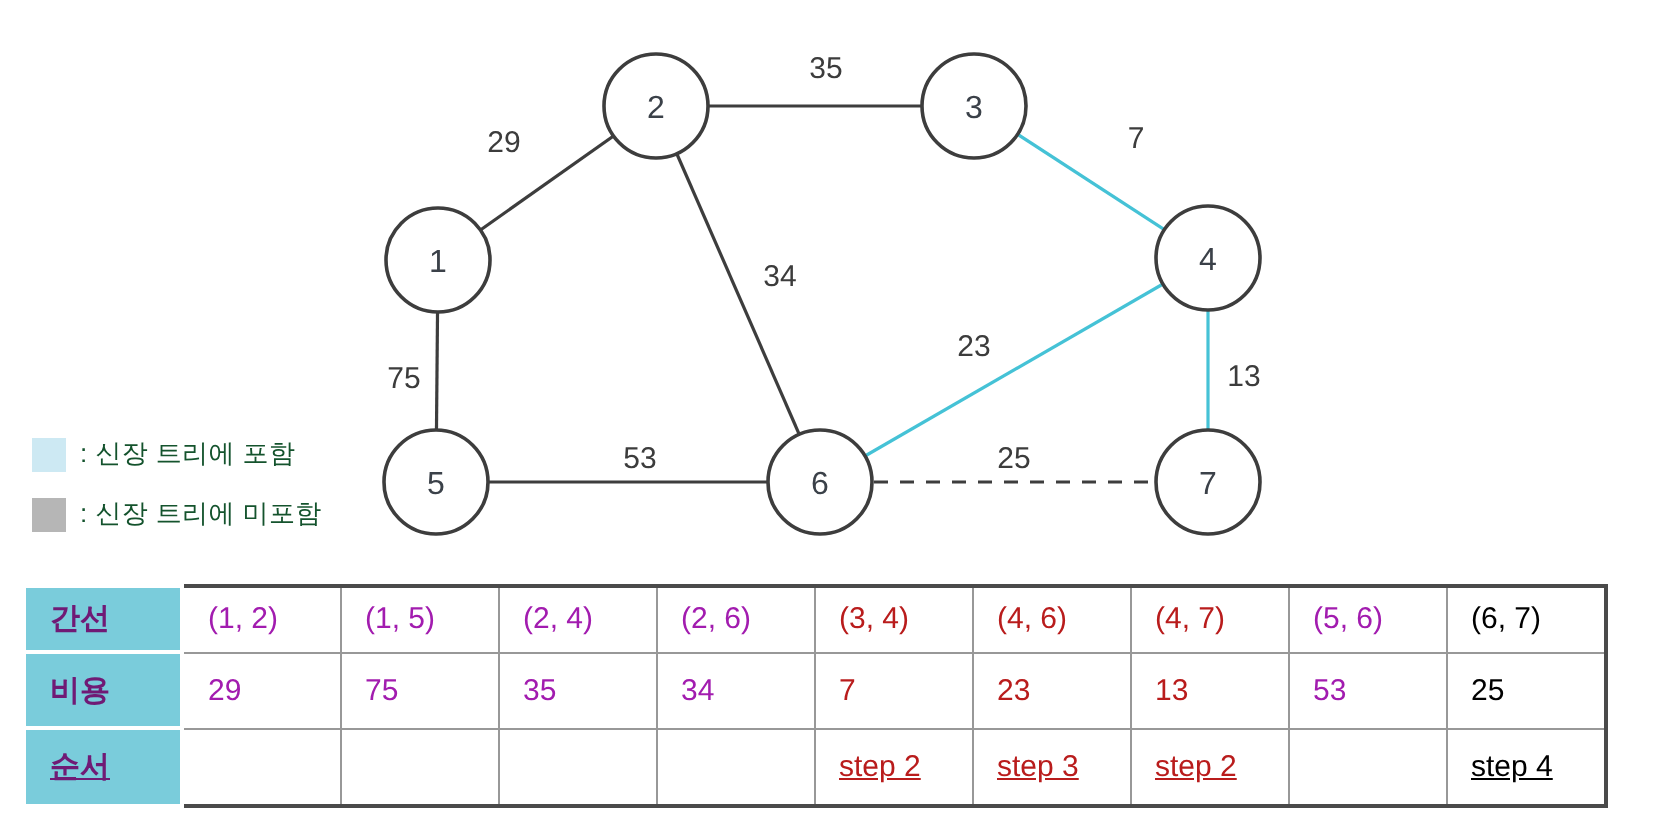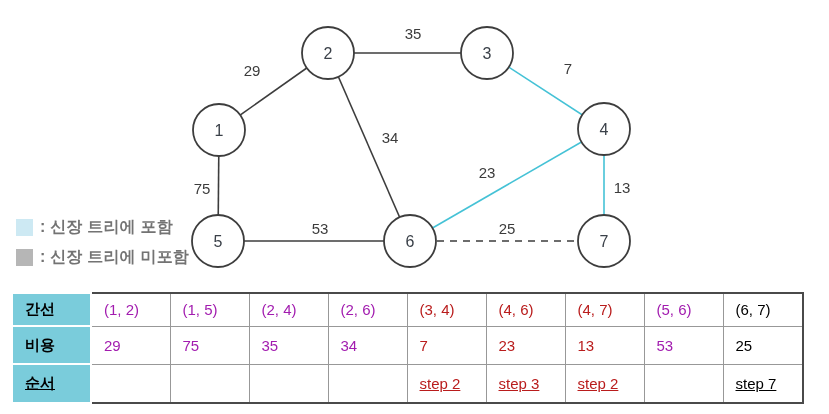--- a/index.html
+++ b/index.html
@@ -13,35 +13,35 @@
   .edge{stroke:#3d3d3d;stroke-width:1.6;}
   .edge.tree{stroke:#45c2d6;}
   .edge.dashed{stroke-dasharray:7 6;}
   .edge-weight{font-size:15px;fill:#3c3c3c;text-anchor:middle;}
 
   .legend{position:absolute;left:16px;top:212px;}
   .legend-row{display:flex;align-items:center;height:30px;}
   .legend-swatch{width:17px;height:17px;margin-right:7px;}
   .legend-swatch.included{background:#cde9f3;}
   .legend-swatch.excluded{background:#b6b6b6;}
-  .legend-label{font-size:16px;font-weight:700;color:#737373;letter-spacing:0.2px;}
+  .legend-label{font-size:13px;font-weight:400;color:#14532d;letter-spacing:0.2px;}
 
   .mst-table{
     position:absolute;left:11px;top:292px;
     border-collapse:collapse;table-layout:fixed;width:791px;
     font-size:15px;background:#ffffff;
   }
   .mst-table td{
     border:1px solid #989898;padding:0 0 0 12px;vertical-align:middle;
     white-space:nowrap;overflow:hidden;color:#a21caf;
   }
   .mst-table{border:2px solid #4a4a4a;}
   .mst-table td.rowhead{
     background:#7accdb;border:2px solid #ffffff;
-    font-weight:700;color:#000000;
+    font-weight:700;color:#701a75;
   }
   .mst-table tr.r-edge td{height:31px;}
   .mst-table tr.r-cost td{height:36px;}
   .mst-table tr.r-step td{height:37px;text-decoration:underline;}
   .mst-table td.cyan{color:#b91c1c;}
   .mst-table td.gray{color:#000000;}
 </style>
 </head>
 <body>
 
@@ -151,18 +151,18 @@
     <tr class="r-step">
       <td class="rowhead">순서</td>
       <td></td>
       <td></td>
       <td></td>
       <td></td>
       <td class="cyan">step 2</td>
       <td class="cyan">step 3</td>
       <td class="cyan">step 2</td>
       <td></td>
-      <td class="gray">step 7</td>
+      <td class="gray">step 4</td>
     </tr>
   </tbody>
     </table>
 
 </div>
 
 </body></html>

